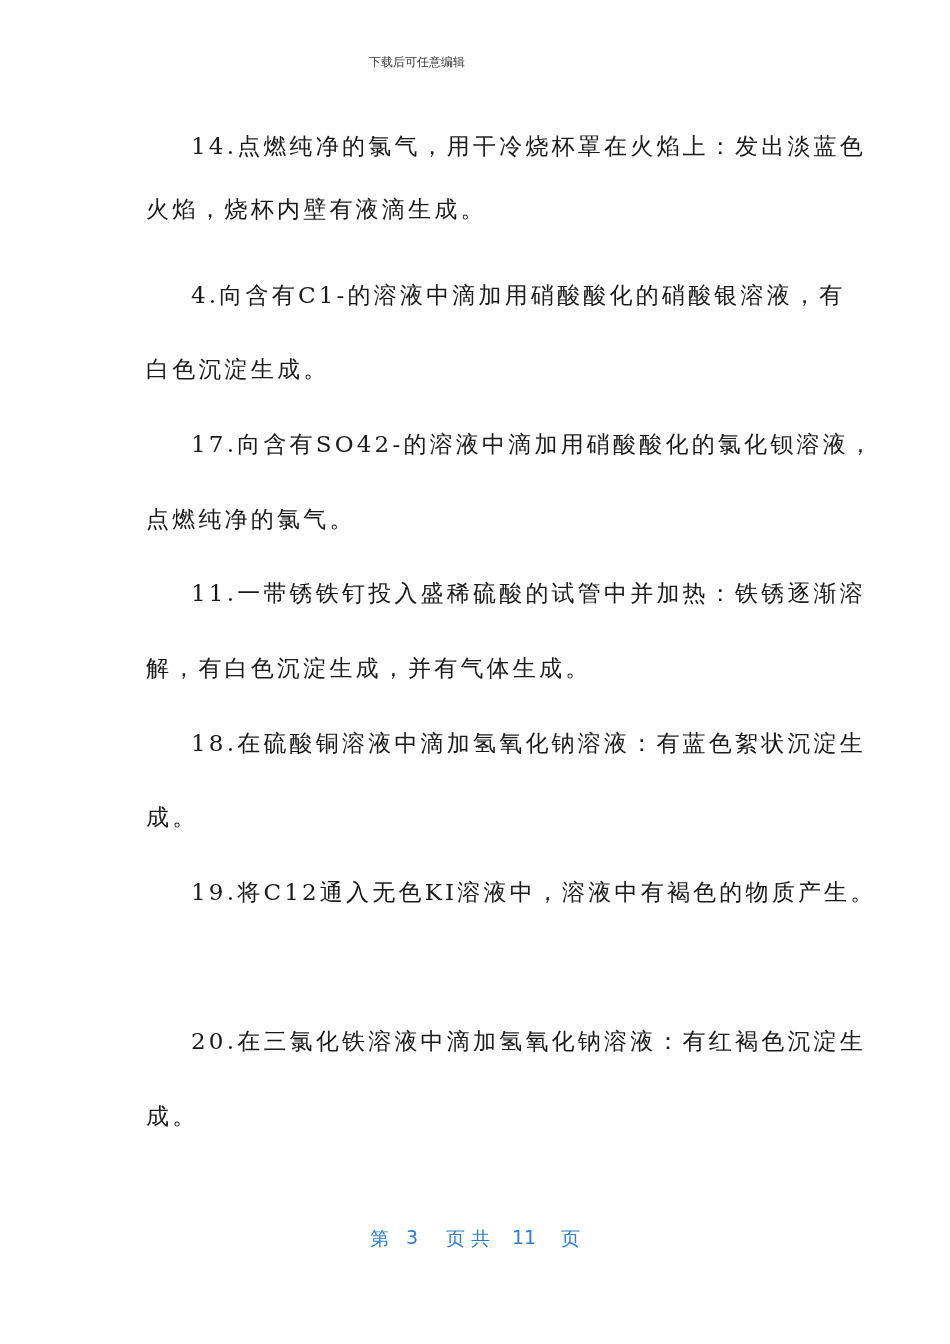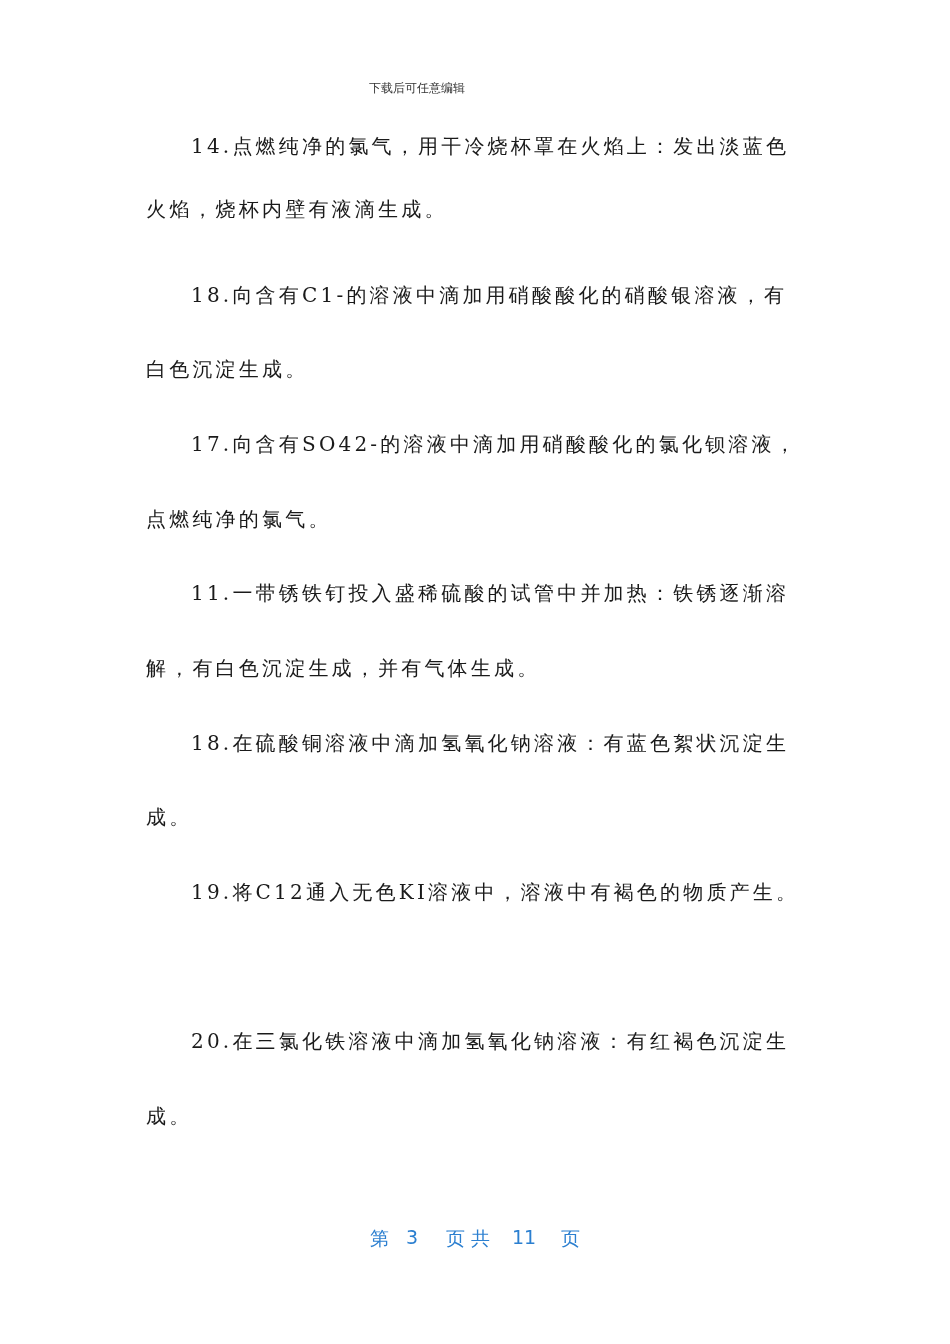--- a/index.html
+++ b/index.html
@@ -10,32 +10,32 @@
     body {
       width: 950px;
       height: 1344px;
       position: relative;
       overflow: hidden;
       font-family: "DejaVu Serif", "Liberation Serif", serif;
       color: #1a1a1a;
     }
     .header-note {
       position: absolute;
-      top: 80px;
+      top: 54px;
       left: 0;
       width: 834px;
       text-align: center;
       font-family: "DejaVu Sans", "Liberation Sans", sans-serif;
       font-size: 12px;
       color: #333333;
     }
     .line {
       position: absolute;
       left: 146px;
-      font-size: 20px;
+      font-size: 23px;
       letter-spacing: 3.2px;
       white-space: nowrap;
       line-height: 28px;
     }
     .line.indent {
       left: 191px;
     }
     .footer {
       position: absolute;
       top: 1226px;
@@ -53,21 +53,21 @@
   </style>
 </head>
 <body>
 
 <div class="header-note">下载后可任意编辑</div>
 
 <div>
   <div class="line indent" style="top:132px">14.点燃纯净的氯气，用干冷烧杯罩在火焰上：发出淡蓝色</div>
   <div class="line" style="top:195px">火焰，烧杯内壁有液滴生成。</div>
 
-  <div class="line indent" style="top:281px">18.向含有C1-的溶液中滴加用硝酸酸化的硝酸银溶液，有</div>
+  <div class="line indent" style="top:281px">4.向含有C1-的溶液中滴加用硝酸酸化的硝酸银溶液，有</div>
   <div class="line" style="top:355px">白色沉淀生成。</div>
 
   <div class="line indent" style="top:430px">17.向含有SO42-的溶液中滴加用硝酸酸化的氯化钡溶液，</div>
   <div class="line" style="top:505px">点燃纯净的氯气。</div>
 
   <div class="line indent" style="top:579px">11.一带锈铁钉投入盛稀硫酸的试管中并加热：铁锈逐渐溶</div>
   <div class="line" style="top:654px">解，有白色沉淀生成，并有气体生成。</div>
 
   <div class="line indent" style="top:729px">18.在硫酸铜溶液中滴加氢氧化钠溶液：有蓝色絮状沉淀生</div>
   <div class="line" style="top:803px">成。</div>

